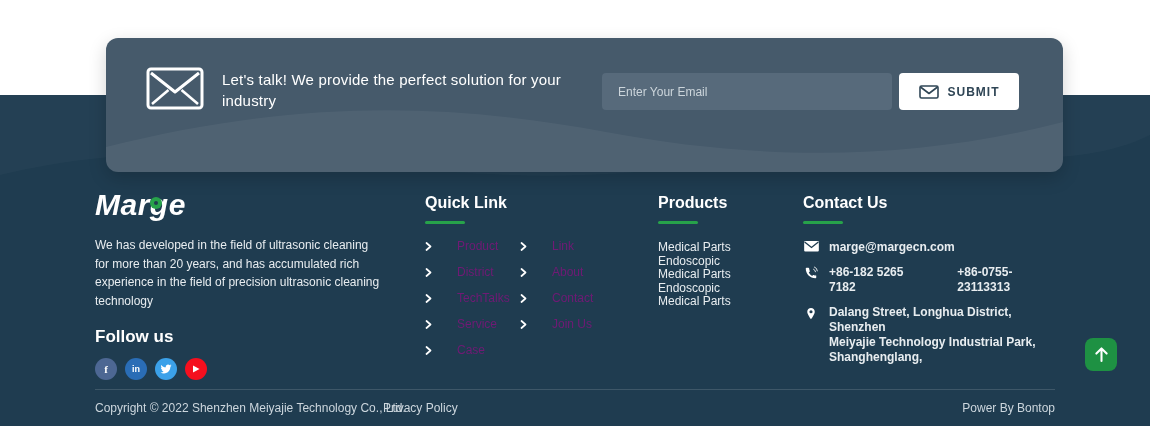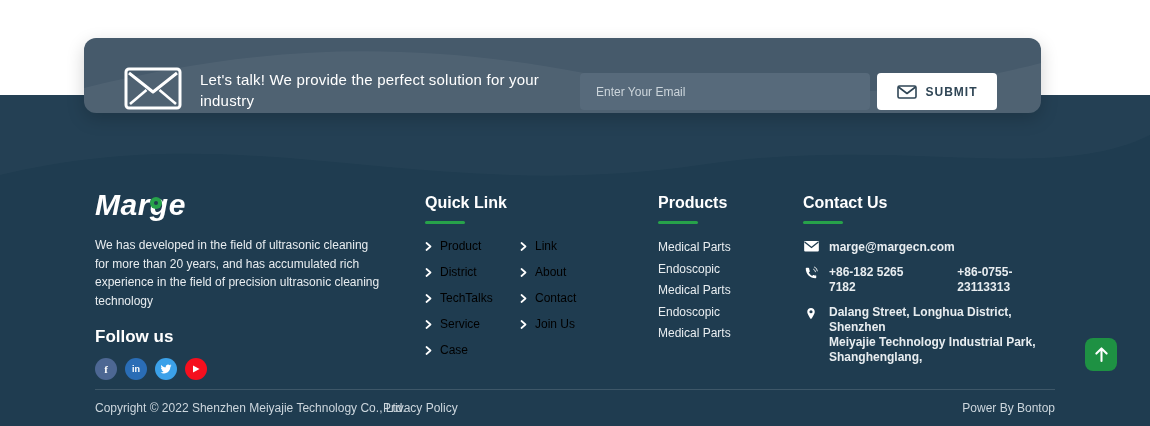--- a/index.html
+++ b/index.html
@@ -5,21 +5,21 @@
   * { margin:0; padding:0; box-sizing:border-box; }
   html,body { width:1150px; height:426px; }
   body { font-family:"Liberation Sans", sans-serif; background:#ffffff; overflow:hidden; }
   #page { position:relative; width:1150px; height:426px; background:#ffffff; }
 
   
   .footer-bg { position:absolute; left:0; top:95px; width:1150px; height:331px; background:#1f3c50; overflow:hidden; }
   .footer-bg svg.bg-wave { position:absolute; left:0; top:0; }
 
   
-  .banner { position:absolute; left:84px; top:38px; width:957px; height:75px; background:#465a6b;
+  .banner { position:absolute; left:106px; top:38px; width:957px; height:134px; background:#465a6b;
             border-radius:12px; overflow:hidden; box-shadow:0 6px 18px rgba(0,0,0,0.18); }
   .banner .wave { position:absolute; left:0; bottom:0; }
   .banner-env { position:absolute; left:40px; top:29px; }
   .banner-heading { position:absolute; left:116px; top:31px; width:360px; color:#ffffff;
                     font-size:15px; line-height:21px; font-weight:500; letter-spacing:.2px; }
   .email-input { position:absolute; left:496px; top:35px; width:290px; height:37px; background:#576a7b;
                  border:none; border-radius:4px; padding:0 16px; font-size:12px; color:#eef2f5;
                  font-family:"Liberation Sans", sans-serif; outline:none; }
   .email-input::placeholder { color:#ccd5db; }
   .submit-btn { position:absolute; left:793px; top:35px; width:120px; height:37px; background:#ffffff;
@@ -48,23 +48,23 @@
             justify-content:center; cursor:pointer; margin-right:4px; }
   .social.fb { background:#4d6793; } .social.li { background:#2a6db6; }
   .social.tw { background:#3ba1e9; } .social.yt { background:#f50f1e; }
   .social .letter { color:#fff; font-size:11px; font-weight:bold; font-family:"Liberation Serif", serif; }
   .social .letter-in { color:#fff; font-size:9px; font-weight:bold; }
 
   .col-title { font-size:16px; font-weight:bold; color:#ffffff; }
   .title-underline { width:40px; height:3px; background:#27a24a; border-radius:2px; margin-top:9px; }
 
   .quick-grid { margin-top:16px; display:grid; grid-template-columns:95px auto; row-gap:13px; }
-  .q-item { display:flex; align-items:center; gap:8px; font-size:12px; color:#000000; cursor:pointer;
+  .q-item { display:flex; align-items:center; gap:25px; font-size:12px; color:#701a75; cursor:pointer;
             line-height:13px; }
-  .p-list { margin-top:17px; display:flex; flex-direction:column; gap:9px; }
+  .p-list { margin-top:17px; display:flex; flex-direction:column; gap:1px; }
   .p-item { font-size:12px; color:#e8edf0; line-height:12.5px; cursor:pointer; }
 
   .c-list { margin-top:16px; display:flex; flex-direction:column; gap:10px;font-weight:bold; }
   .c-row { display:flex; gap:10px; font-size:12px; color:#e8edf0; line-height:15px; }
   .c-row .cicon { flex:0 0 16px; display:flex; justify-content:center; padding-top:1px; }
   .c-phones { display:flex; gap:24px; }
   .c-addr span { display:block; }
 
   .divider { position:absolute; left:95px; top:389px; width:960px; height:1px;
              background:rgba(255,255,255,0.14); }

